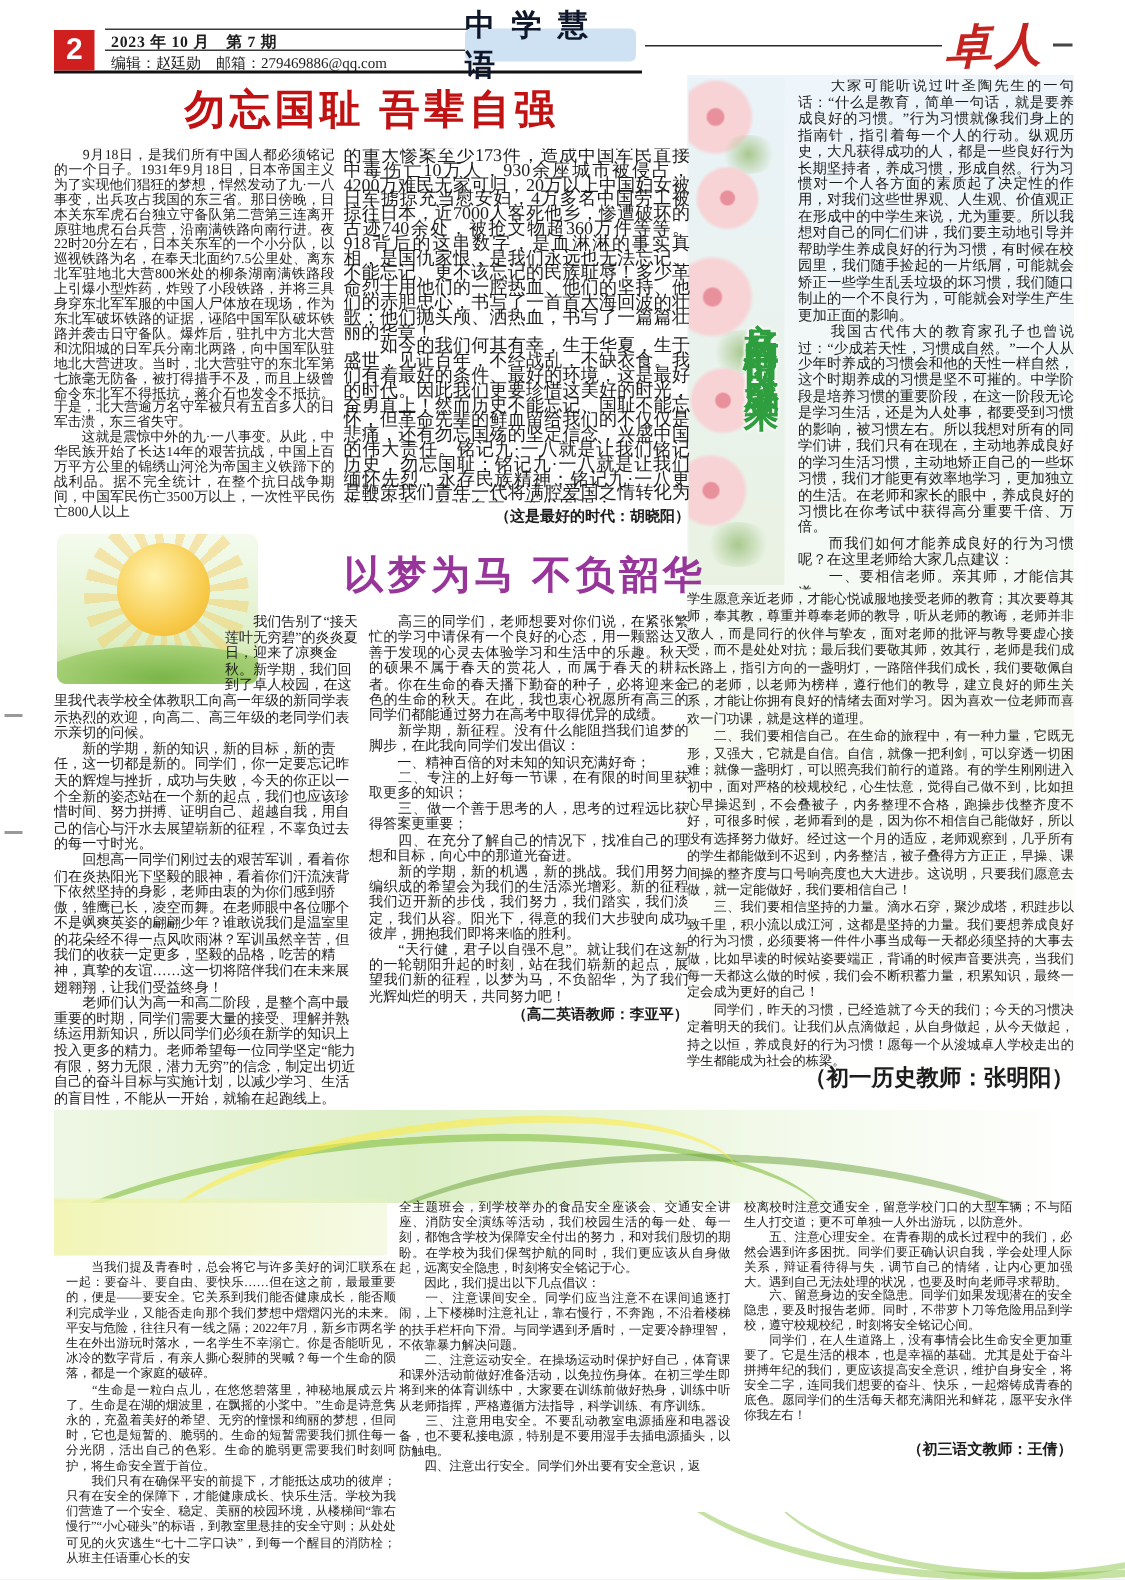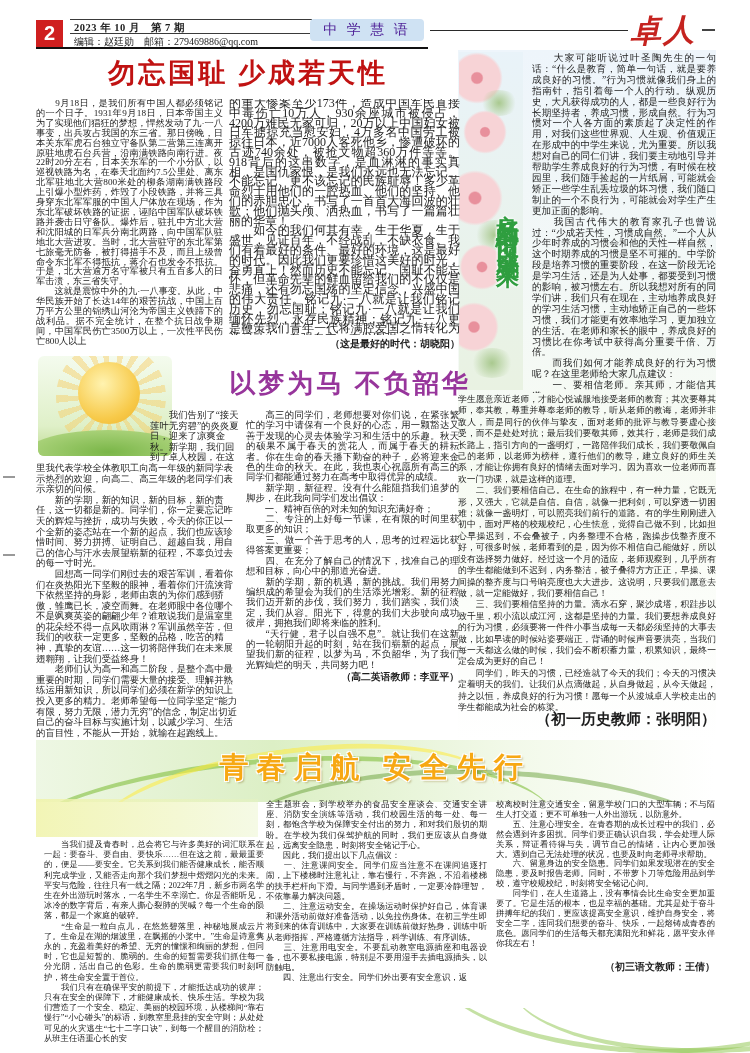--- a/index.html
+++ b/index.html
@@ -10,21 +10,21 @@
   .pagenum{left:36px;top:20px;width:27px;height:27px;background:#cf1f1f;color:#fff;
            font-family:"Liberation Sans",sans-serif;font-weight:bold;font-size:20px;
            display:flex;align-items:center;justify-content:center;}
   .issue{left:74px;top:21px;font-size:10.5px;font-weight:bold;letter-spacing:.5px;}
   .editor{left:74px;top:35px;font-size:10px;}
   .rule{background:#3a3a3a;height:1px;}
   .rule-top{left:70px;top:19px;width:242px;}
   .rule-mid{left:70px;top:33px;width:242px;}
   .rule-thick{left:36px;top:47px;width:392px;height:2px;background:#111;}
   .masthead{left:310px;top:19px;width:114px;height:22px;background:#cfe2f3;border-radius:4px;
-            color:#4c1d95;font-weight:normal;font-size:14px;letter-spacing:3px;
+            color:#0f172a;font-weight:bold;font-size:20px;letter-spacing:3px;
             display:flex;align-items:center;justify-content:center;}
   .mast-line{left:430px;top:30px;width:198px;height:1px;background:#2a2a2a;}
   .logo{left:630px;top:10px;font-size:31px;font-weight:bold;font-style:italic;color:#c5231f;
         letter-spacing:2px;transform:rotate(-2deg);}
   .logo-dash{left:702px;top:29px;width:13px;height:2px;background:#444;}
   .regmark{width:12px;height:2px;background:#999;}
   
   .coltext{white-space:pre-line;text-align:justify;}
   .byline{text-align:right;font-weight:bold;}
   
@@ -96,21 +96,21 @@
   <div class="abs issue">2023 年 10 月　第 7 期</div>
   <div class="abs editor">编辑：赵廷勋　邮箱：279469886@qq.com</div>
   <div class="abs masthead">中 学 慧 语</div>
   <div class="abs mast-line"></div>
   <div class="abs logo">卓人</div>
   <div class="abs logo-dash"></div>
 
   <div class="abs regmark" style="left:3px;top:476px;"></div>
   <div class="abs regmark" style="left:3px;top:554px;"></div>
 
-  <div class="abs a1-title">勿忘国耻  少成若天性</div>
+  <div class="abs a1-title">勿忘国耻  吾辈自强</div>
   <div class="abs a1-c1 coltext z2">　　9月18日，是我们所有中国人都必须铭记的一个日子。1931年9月18日，日本帝国主义为了实现他们猖狂的梦想，悍然发动了九·一八事变，出兵攻占我国的东三省。那日傍晚，日本关东军虎石台独立守备队第二营第三连离开原驻地虎石台兵营，沿南满铁路向南行进。夜22时20分左右，日本关东军的一个小分队，以巡视铁路为名，在奉天北面约7.5公里处、离东北军驻地北大营800米处的柳条湖南满铁路段上引爆小型炸药，炸毁了小段铁路，并将三具身穿东北军军服的中国人尸体放在现场，作为东北军破坏铁路的证据，诬陷中国军队破坏铁路并袭击日守备队。爆炸后，驻扎中方北大营和沈阳城的日军兵分南北两路，向中国军队驻地北大营进攻。当时，北大营驻守的东北军第七旅毫无防备，被打得措手不及，而且上级曾命令东北军不得抵抗，蒋介石也发令不抵抗。于是，北大营逾万名守军被只有五百多人的日军击溃，东三省失守。
 　　这就是震惊中外的九·一八事变。从此，中华民族开始了长达14年的艰苦抗战，中国上百万平方公里的锦绣山河沦为帝国主义铁蹄下的战利品。据不完全统计，在整个抗日战争期间，中国军民伤亡3500万以上，一次性平民伤亡800人以上</div>
   <div class="abs a1-c2 coltext z2">的重大惨案至少173件，造成中国军民直接中毒伤亡10万人，930余座城市被侵占，4200万难民无家可归，20万以上中国妇女被日军掳掠充当慰安妇，4万多名中国劳工被掠往日本，近7000人客死他乡，惨遭破坏的古迹740余处，被抢文物超360万件等等。918背后的这串数字，是血淋淋的事实真相，是国仇家恨，是我们永远也无法忘记、不能忘记、更不该忘记的民族耻辱！多少革命烈士用他们的一腔热血、他们的坚持、他们的赤胆忠心，书写了一首首大海回波的壮歌；他们抛头颅、洒热血，书写了一篇篇壮丽的华章！
 　　如今的我们何其有幸，生于华夏，生于盛世，见证百年，不经战乱，不缺衣食。我们有着最好的条件、最好的环境，这是最好的时代。因此我们更要珍惜这美好的时光，奋勇直上！然而历史不能忘记、国耻不能忘怀，但革命先辈的鲜血留给我们的不仅仅是悲痛，还有勿忘国殇的坚定信念，兴盛中国的伟大责任。铭记九·一八就是让我们铭记历史，勿忘国耻；铭记九·一八就是让我们缅怀先烈，永存民族精神；铭记九·一八更是鞭策我们青年一代将满腔爱国之情转化为学习动力，自强自立，奋发图强！</div>
   <div class="abs a1-by byline z2">（这是最好的时代：胡晓阳）</div>
 
   <div class="abs hb-wash"></div>
   <div class="abs hb-strip">
     <div class="flower" style="left:-8px;top:0px;width:52px;height:52px;"></div>
     <div class="leafblob" style="left:20px;top:38px;width:40px;height:26px;"></div>
@@ -156,21 +156,20 @@
 　　新的学期，新的机遇，新的挑战。我们用努力编织成的希望会为我们的生活添光增彩。新的征程我们迈开新的步伐，我们努力，我们踏实，我们淡定，我们从容。阳光下，得意的我们大步驶向成功彼岸，拥抱我们即将来临的胜利。
 　　“天行健，君子以自强不息”。就让我们在这新的一轮朝阳升起的时刻，站在我们崭新的起点，展望我们新的征程，以梦为马，不负韶华，为了我们光辉灿烂的明天，共同努力吧！</div>
     <div class="byline">（高二英语教师：李亚平）</div>
   </div>
 
   <div class="abs band">
     <div class="swoosh sw1"></div>
     <div class="swoosh sw2"></div>
     <div class="swoosh sw3"></div>
   </div>
-  <div class="abs a3-title z2">青春启航  安全先行</div>
   <div class="abs a3-hl"></div>
   <div class="abs a3-c1 coltext z2">　　当我们提及青春时，总会将它与许多美好的词汇联系在一起：要奋斗、要自由、要快乐……但在这之前，最最重要的，便是——要安全。它关系到我们能否健康成长，能否顺利完成学业，又能否走向那个我们梦想中熠熠闪光的未来。平安与危险，往往只有一线之隔；2022年7月，新乡市两名学生在外出游玩时落水，一名学生不幸溺亡。你是否能听见，冰冷的数字背后，有亲人撕心裂肺的哭喊？每一个生命的陨落，都是一个家庭的破碎。
 　　“生命是一粒白点儿，在悠悠碧落里，神秘地展成云片了。生命是在湖的烟波里，在飘摇的小桨中。”生命是诗意隽永的，充盈着美好的希望、无穷的憧憬和绚丽的梦想，但同时，它也是短暂的、脆弱的。生命的短暂需要我们抓住每一分光阴，活出自己的色彩。生命的脆弱更需要我们时刻呵护，将生命安全置于首位。
 　　我们只有在确保平安的前提下，才能抵达成功的彼岸；只有在安全的保障下，才能健康成长、快乐生活。学校为我们营造了一个安全、稳定、美丽的校园环境，从楼梯间“靠右慢行”“小心碰头”的标语，到教室里悬挂的安全守则；从处处可见的火灾逃生“七十二字口诀”，到每一个醒目的消防栓；从班主任语重心长的安</div>
   <div class="abs a3-c2 coltext z2">全主题班会，到学校举办的食品安全座谈会、交通安全讲座、消防安全演练等活动，我们校园生活的每一处、每一刻，都饱含学校为保障安全付出的努力，和对我们殷切的期盼。在学校为我们保驾护航的同时，我们更应该从自身做起，远离安全隐患，时刻将安全铭记于心。
 　　因此，我们提出以下几点倡议：
 　　一、注意课间安全。同学们应当注意不在课间追逐打闹，上下楼梯时注意礼让，靠右慢行，不奔跑，不沿着楼梯的扶手栏杆向下滑。与同学遇到矛盾时，一定要冷静理智，不依靠暴力解决问题。
 　　二、注意运动安全。在操场运动时保护好自己，体育课和课外活动前做好准备活动，以免拉伤身体。在初三学生即将到来的体育训练中，大家要在训练前做好热身，训练中听从老师指挥，严格遵循方法指导，科学训练、有序训练。
 　　三、注意用电安全。不要乱动教室电源插座和电器设备，也不要私接电源，特别是不要用湿手去插电源插头，以防触电。
 　　四、注意出行安全。同学们外出要有安全意识，返</div>

